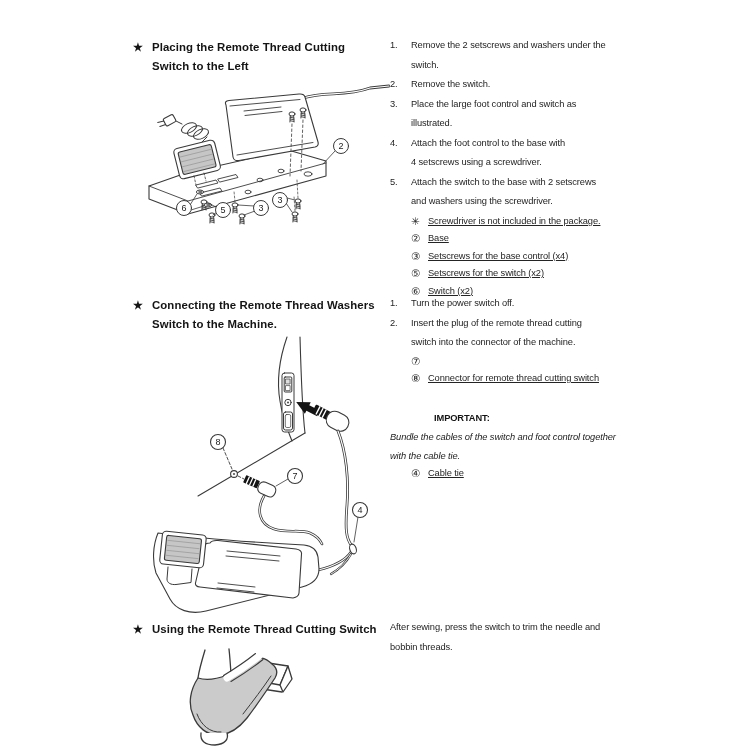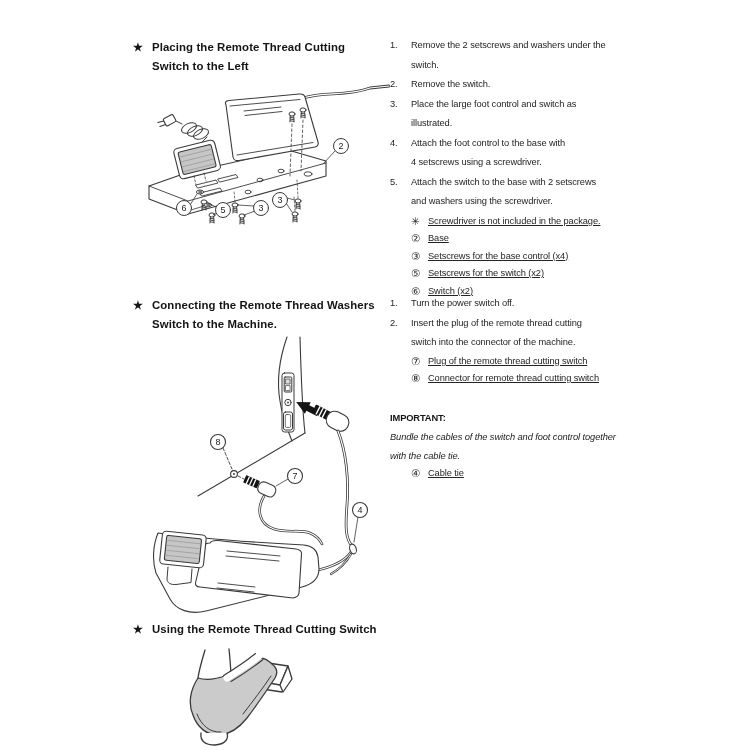--- a/index.html
+++ b/index.html
@@ -18,21 +18,21 @@
     position:absolute;left:390px;width:252px;
     font-size:9.3px;line-height:19.5px;letter-spacing:-0.1px;color:#242424;
   }
   .step{display:flex;}
   .step-num{width:21px;flex:none;}
   .step-text{flex:1;white-space:pre-line;}
   .sub{display:flex;padding-left:21px;line-height:17.5px;}
   .sub .marker{width:17px;flex:none;font-size:10.5px;}
   .sub .sub-text{flex:1;white-space:pre-line;text-decoration:underline;}
   .note{margin-top:1px;}
-  .important-title{font-weight:bold;margin-top:21px;line-height:19.5px;color:#141414;}
+  .important-title{font-weight:bold;margin-top:21px;line-height:19.5px;color:#141414;margin-left:44px;}
   .important-body{white-space:pre-line;line-height:18.5px;font-style:italic;}
   .sec3-body{white-space:pre-line;line-height:19.5px;}
   .diagram{position:absolute;}
   svg{display:block;}
   svg text{font-family:"Liberation Sans", sans-serif;font-size:9px;fill:#222;}
 </style>
 </head>
 <body>
 
 <div class="page">
@@ -208,21 +208,20 @@
         <span class="step-num">1.</span>
         <span class="step-text">Turn the power switch off.</span>
       </div>
     <div class="step">
         <span class="step-num">2.</span>
         <span class="step-text">Insert the plug of the remote thread cutting
 switch into the connector of the machine.</span>
       </div>
     <div class="sub">
         <span class="marker">⑦</span>
-        <span class="sub-text">Plug of the remote thread cutting switch</span>
       </div>
     <div class="sub">
         <span class="marker">⑧</span>
         <span class="sub-text">Connector for remote thread cutting switch</span>
       </div>
     <div class="important-title">IMPORTANT:</div>
     <div class="important-body">Bundle the cables of the switch and foot control together
 with the cable tie.</div>
     <div class="sub">
         <span class="marker">④</span>
@@ -332,20 +331,24 @@
     </svg>
   </div>
 
   <div class="heading" style="top:620px;">
     <span class="star">★</span>
     <div>
       <div>Using the Remote Thread Cutting Switch</div>
     </div>
   </div>
 
+  <div class="col" style="top:618px;">
+    <div class="sec3-body">After sewing, press the switch to trim the needle and
+bobbin threads.</div>
+  </div>
 
   <div class="diagram" style="left:185px;top:648px;">
     <svg width="150" height="100" viewBox="0 0 150 100">
       <g fill="none" stroke="#3a3a3a" stroke-width="1.3" stroke-linejoin="round" stroke-linecap="round">
 
         <g>
           <path d="M70,13 L103,18 L95,37 L62,31 Z" fill="#fff"></path>
           <path d="M103,18 L107,31 L98,44 L95,37 Z" fill="#fff"></path>
           <path d="M62,31 L64,39 L97,44"></path>
         </g>

